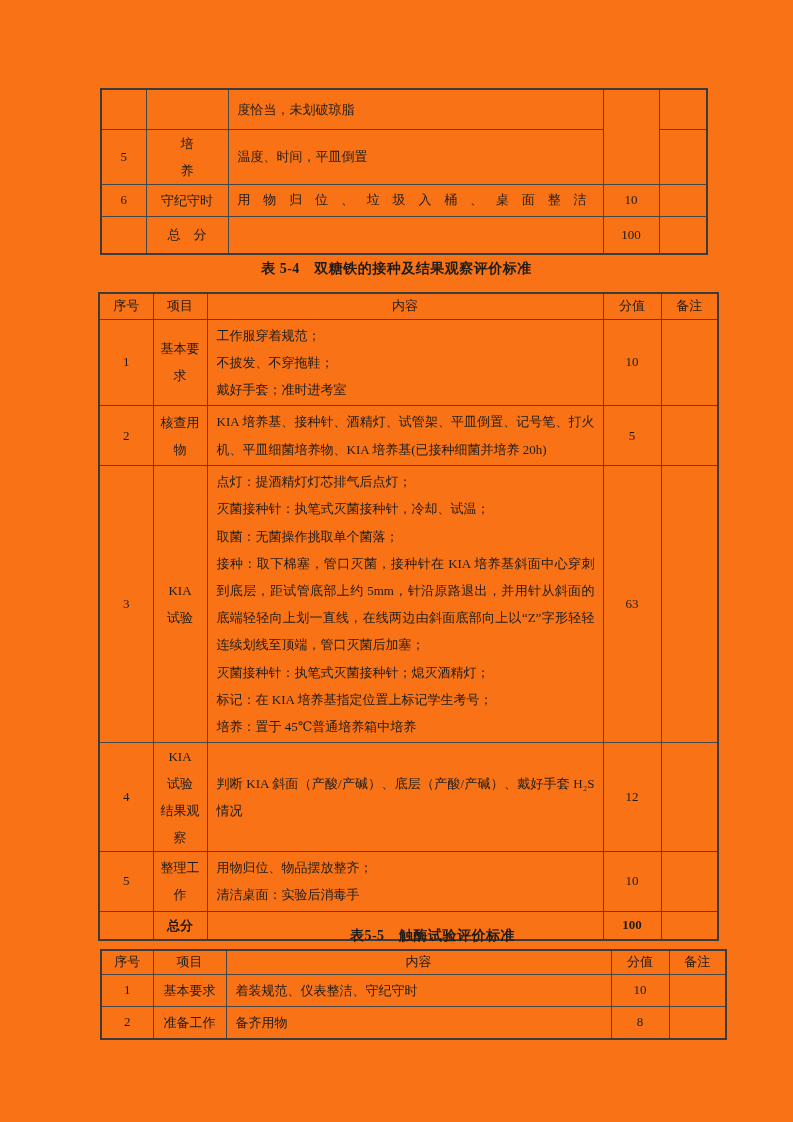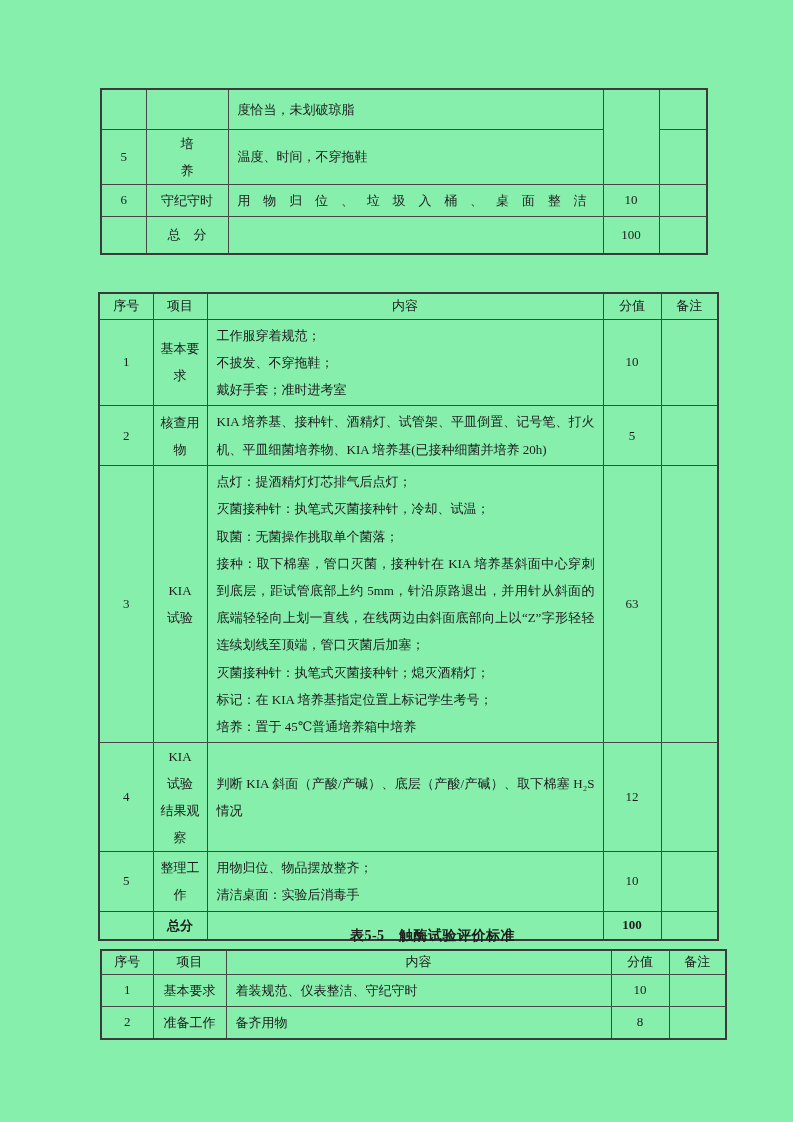--- a/index.html
+++ b/index.html
@@ -1,21 +1,21 @@
 <!DOCTYPE html>
 <html><head>
 <meta charset="utf-8">
 <style>
   html, body { margin:0; padding:0; background:#ffffff; }
   body {
     width:793px; height:1122px;
     font-family:"Liberation Serif","DejaVu Serif",serif;
     color:#1c1c1c;
   }
-  .page { position:relative; width:793px; height:1122px; overflow:hidden; background:#86efac; }
+  .page { position:relative; width:793px; height:1122px; overflow:hidden; background:#f97316; }
 
   table { border-collapse:collapse; table-layout:fixed; border:2px solid #3b3b3b; }
   td {
     border:1px solid #474747;
     font-size:13px;
     padding:0;
     vertical-align:middle;
     overflow:hidden;
   }
   .c-no, .c-score, .c-note { text-align:center; }
@@ -25,21 +25,21 @@
     line-height:27px;
     word-break:keep-all;
     padding:0 1px;
   }
   .c-content {
     text-align:justify;
     white-space:pre-line;
     line-height:27.2px;
     padding:2px 8px 2px 9px;
   }
-  .just { text-align:justify; text-align-last:justify; padding-right:16px; }
+  .just { text-align:justify; text-align-last:justify; padding-right:16px;font-family:Liberation Mono, monospace; }
   .bold { font-weight:bold; }
 
   .tbl-title {
     position:absolute; left:0; width:793px;
     text-align:center; font-weight:bold; font-size:14px;
     letter-spacing:0.5px;
   }
 
   #table-top  { position:absolute; left:100px; top:88px;  width:606px; }
   #title-54   { top:260px; }
@@ -65,40 +65,41 @@
       <td class="c-no"></td>
       <td class="c-item"></td>
       <td class="c-content">度恰当，未划破琼脂</td>
       <td class="c-score" rowspan="2"></td>
       <td class="c-note"></td>
     </tr>
     <tr style="height:44px">
       <td class="c-no">5</td>
       <td class="c-item">培
 养</td>
-      <td class="c-content">温度、时间，不穿拖鞋</td>
+      <td class="c-content">温度、时间，平皿倒置</td>
       <td class="c-note"></td>
     </tr>
     <tr style="height:31px">
       <td class="c-no">6</td>
       <td class="c-item">守纪守时</td>
       <td class="c-content just">用物归位、垃圾入桶、桌面整洁</td>
       <td class="c-score">10</td>
       <td class="c-note"></td>
     </tr>
     <tr style="height:38px">
       <td class="c-no"></td>
       <td class="c-item">总　分</td>
       <td class="c-content"></td>
       <td class="c-score">100</td>
       <td class="c-note"></td>
     </tr>
   </tbody>
     </table>
 
+  <div id="title-54" class="tbl-title">表 5-4　双糖铁的接种及结果观察评价标准</div>
 
   <table id="table-54">
     <colgroup>
         <col style="width:54px">
         <col style="width:54px">
         <col style="width:396px">
         <col style="width:58px">
         <col style="width:57px">
       </colgroup>
     <tbody>
@@ -138,21 +139,21 @@
 标记：在 KIA 培养基指定位置上标记学生考号；
 培养：置于 45℃普通培养箱中培养</td>
       <td class="c-score">63</td>
       <td class="c-note"></td>
     </tr>
     <tr style="height:82px">
       <td class="c-no">4</td>
       <td class="c-item">KIA 试验
 结果观
 察</td>
-      <td class="c-content">判断 KIA 斜面（产酸/产碱）、底层（产酸/产碱）、取下棉塞 H₂S 情况</td>
+      <td class="c-content">判断 KIA 斜面（产酸/产碱）、底层（产酸/产碱）、戴好手套 H₂S 情况</td>
       <td class="c-score">12</td>
       <td class="c-note"></td>
     </tr>
     <tr style="height:55px">
       <td class="c-no">5</td>
       <td class="c-item">整理工
 作</td>
       <td class="c-content">用物归位、物品摆放整齐；
 清洁桌面：实验后消毒手</td>
       <td class="c-score">10</td>

